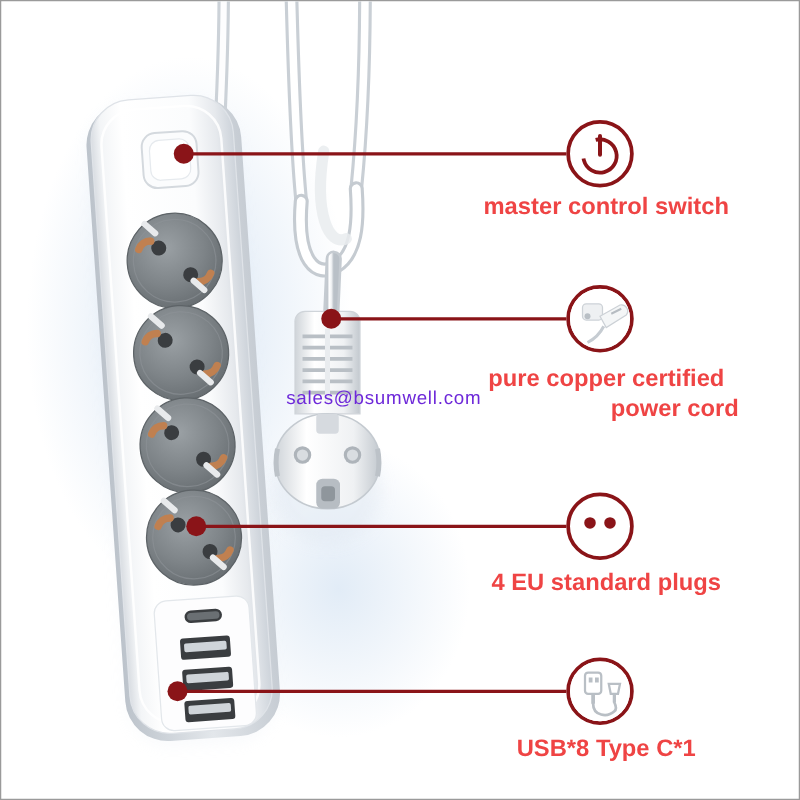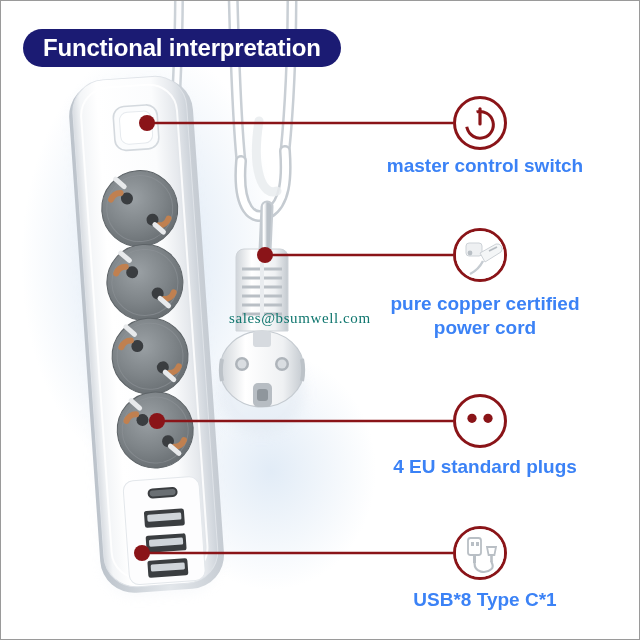--- a/index.html
+++ b/index.html
@@ -75,42 +75,42 @@
     height: 640px;
     z-index: 10;
   }
 
   
   .watermark {
     position: absolute;
     left: 228px;
     top: 309px;
     font-size: 15px;
-    color: #0f766e;
+    color: #6d28d9;
     letter-spacing: 0.6px;
     white-space: nowrap;
     z-index: 22;
-    font-family: Liberation Serif, serif;
+    font-family: Liberation Sans, sans-serif;
   }
 
   
   .callout {
     position: absolute;
     z-index: 25;
   }
   .callout .icon-circle {
     position: absolute;
     border: 3px solid #8a1418;
     border-radius: 50%;
     box-sizing: border-box;
     background: #ffffff;
   }
   .callout .label {
     position: absolute;
-    color: #3b82f6;
+    color: #ef4444;
     font-size: 19px;
     font-weight: bold;
     text-align: center;
     line-height: 1.18;
     white-space: nowrap;
   }
 
   
   .leaders {
     position: absolute;
@@ -282,23 +282,20 @@
         <rect x="131" y="534" width="40" height="17" rx="2.5" fill="#3a3d40"></rect>
         <rect x="134" y="538" width="34" height="7" rx="1.5" fill="#cfd4d9"></rect>
         <rect x="131" y="559" width="40" height="17" rx="2.5" fill="#3a3d40"></rect>
         <rect x="134" y="563" width="34" height="7" rx="1.5" fill="#cfd4d9"></rect>
       </g>
     </g>
   </svg>
 
   <div class="watermark">sales@bsumwell.com</div>
 
-  <div class="title-banner">
-    <span class="title-text">Functional interpretation</span>
-  </div>
 
   <svg class="leaders" viewBox="0 0 640 640" xmlns="http://www.w3.org/2000/svg">
 
     <line x1="146" y1="122" x2="452" y2="122" stroke="#8a1418" stroke-width="2.6"></line>
     <circle cx="146" cy="122" r="8" fill="#8a1418"></circle>
 
     <line x1="264" y1="254" x2="452" y2="254" stroke="#8a1418" stroke-width="2.6"></line>
     <circle cx="264" cy="254" r="8" fill="#8a1418"></circle>
 
     <line x1="156" y1="420" x2="452" y2="420" stroke="#8a1418" stroke-width="2.6"></line>
@@ -324,21 +321,21 @@
         <rect x="0" y="0" width="54" height="54" fill="#ffffff"></rect>
 
         <rect x="10" y="12" width="16" height="13" rx="3" fill="#eef0f2" stroke="#cdd2d7" stroke-width="1"></rect>
         <circle cx="14" cy="22" r="2.4" fill="#b9bfc5"></circle>
         <path d="M24,22 L40,13 a5,5 0 0 1 5,8 L29,31 z" fill="#f4f6f7" stroke="#ccd1d6" stroke-width="1"></path>
         <path d="M27,30 C24,36 20,40 14,43" stroke="#c6ccd2" stroke-width="2.4" fill="none"></path>
         <path d="M33,20 l8,-4" stroke="#b6bcc2" stroke-width="1.6"></path>
       </svg>
     </div>
     <div class="label" style="left:378px; top:292px; width:212px;">pure copper certified</div>
-    <div class="label" style="left:378px; top:316px; width:212px;">power cord</div>
+    <div class="label" style="left:378px; top:316px; width:212px;text-align:right;">power cord</div>
   </div>
 
   <div class="callout">
     <div class="icon-circle" style="left:452px; top:393px; width:54px; height:54px;">
       <svg viewBox="0 0 54 54" width="48" height="48" style="display:block;">
         <circle cx="18" cy="24" r="5.2" fill="#8a1418"></circle>
         <circle cx="36" cy="24" r="5.2" fill="#8a1418"></circle>
       </svg>
     </div>
     <div class="label" style="left:378px; top:455px; width:212px;text-align:center;">4 EU standard plugs</div>

